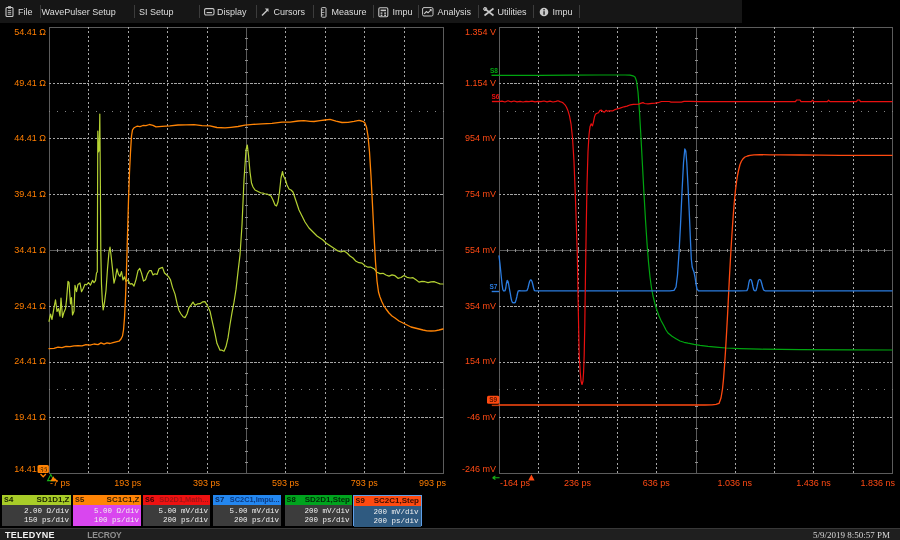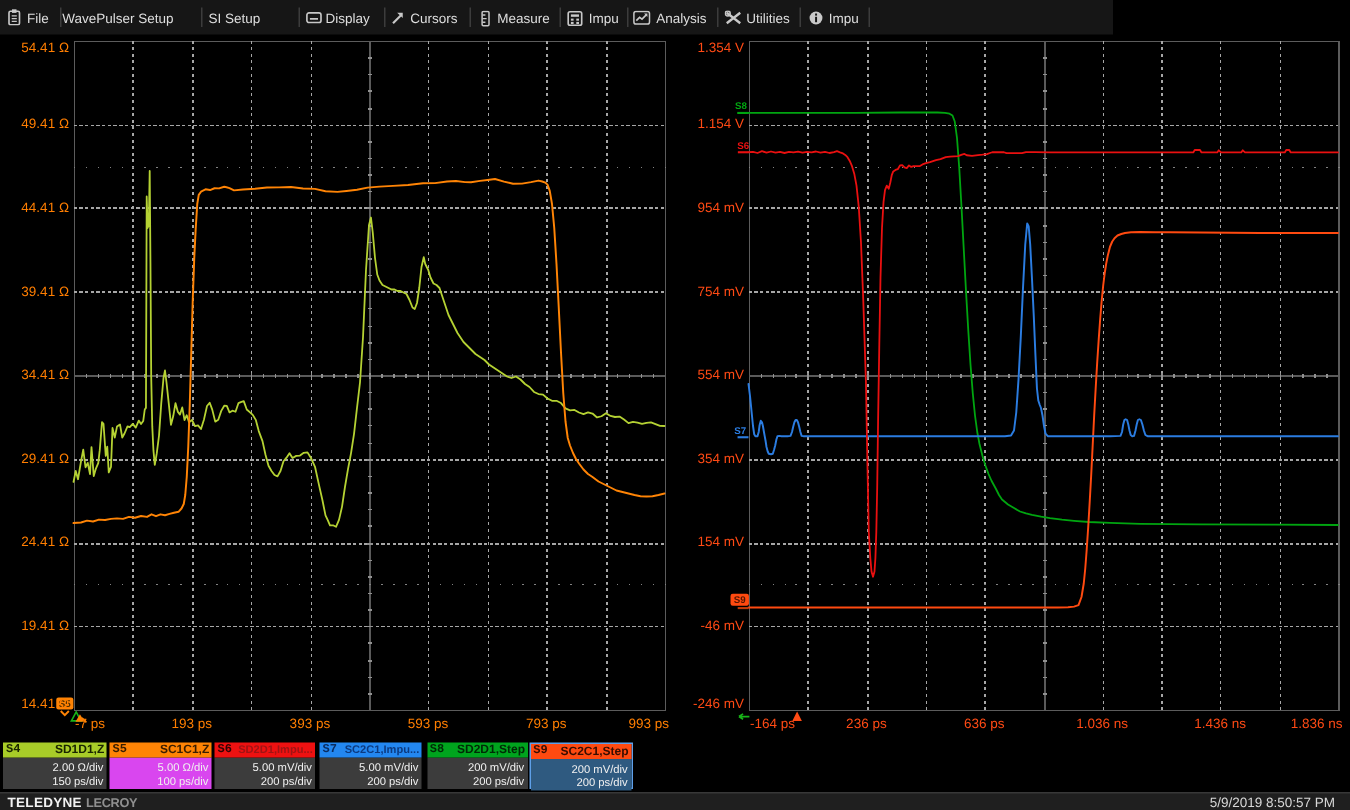--- a/index.html
+++ b/index.html
@@ -6,26 +6,26 @@
 #screen { position:relative; width:900px; height:540px; background:#000;
   font-family:"Liberation Sans", sans-serif; }
 #menubar { position:absolute; left:0; top:0; width:742px; height:23px; background:#161616; }
 .mt { position:absolute; top:7px; font-size:9px; color:#dedede; white-space:pre; }
 .sep { position:absolute; top:5px; width:1px; height:13px; background:#3c3c3c; }
 .dbox { position:absolute; top:495px; height:31px; font-size:7.5px; }
 .dhdr { position:relative; height:10px; line-height:10.5px; font-weight:bold; font-size:8px; white-space:nowrap; }
 .dnum { position:absolute; left:2px; top:0;font-family:Liberation Mono, monospace; }
 .dname { position:absolute; right:1.5px; top:0; }
 .dbody { height:21px; color:#f0f0f0; text-align:right; padding-right:2px; padding-top:2.2px; }
-.dbody div { height:9.3px; line-height:9.3px; }
+.dbody div { height:9.3px; line-height:9.3px;font-family:Liberation Mono, monospace; }
 #botbar { position:absolute; left:0; top:528px; width:900px; height:12px; background:#1f1f1f;
   border-top:1px solid #383838; font-size:9px; }
 #botbar .tl { position:absolute; left:5px; top:0.5px; color:#f2f2f2; font-weight:bold; letter-spacing:0.2px; }
-#botbar .tl span { color:#8f8f8f; font-size:8.5px; letter-spacing:-0.2px; }
-#botbar .ts { position:absolute; right:10px; top:0.5px; color:#d8d8d8; }
+#botbar .tl span { color:#8f8f8f; font-size:8.5px; letter-spacing:-0.2px;margin-left:30px; }
+#botbar .ts { position:absolute; right:10px; top:0.5px; color:#d8d8d8;font-family:Liberation Serif, serif; }
 </style></head>
 <body>
 <div id="screen">
 <svg width="900" height="540" viewBox="0 0 900 540" font-family="Liberation Sans, sans-serif" style="position:absolute;left:0;top:0">
 <g shape-rendering="crispEdges">
 <rect x="49.5" y="27.5" width="394" height="446" fill="none" stroke="#5c5c5c" stroke-width="1"></rect>
 <line x1="88.5" y1="27.0" x2="88.5" y2="473.0" stroke="#a6a6a6" stroke-width="1" stroke-dasharray="2,2.4"></line>
 <line x1="128.5" y1="27.0" x2="128.5" y2="473.0" stroke="#a6a6a6" stroke-width="1" stroke-dasharray="2,2.4"></line>
 <line x1="167.5" y1="27.0" x2="167.5" y2="473.0" stroke="#a6a6a6" stroke-width="1" stroke-dasharray="2,2.4"></line>
 <line x1="207.5" y1="27.0" x2="207.5" y2="473.0" stroke="#a6a6a6" stroke-width="1" stroke-dasharray="2,2.4"></line>
@@ -576,21 +576,21 @@
         <span class="dname" style="color:#3a1e00">SC1C1,Z</span>
       </div>
       <div class="dbody" style="background:#d946ef">
         <div>5.00 Ω/div</div>
         <div>100 ps/div</div>
       </div>
     </div>
 <div class="dbox" style="left:143px;width:67px;">
       <div class="dhdr" style="background:#ee1111">
         <span class="dnum" style="color:#300404">S6</span>
-        <span class="dname" style="color:#a01414"><span style="font-size:7.4px">SD2D1,Impu...</span></span>
+        <span class="dname" style="color:#a01414"><span style="font-size:7.4px">SD2D1,Math...</span></span>
       </div>
       <div class="dbody" style="background:#3c3c3c">
         <div>5.00 mV/div</div>
         <div>200 ps/div</div>
       </div>
     </div>
 <div class="dbox" style="left:213px;width:68px;">
       <div class="dhdr" style="background:#2387f0">
         <span class="dnum" style="color:#0a2d62">S7</span>
         <span class="dname" style="color:#0c3a80"><span style="font-size:7.4px">SC2C1,Impu...</span></span>

